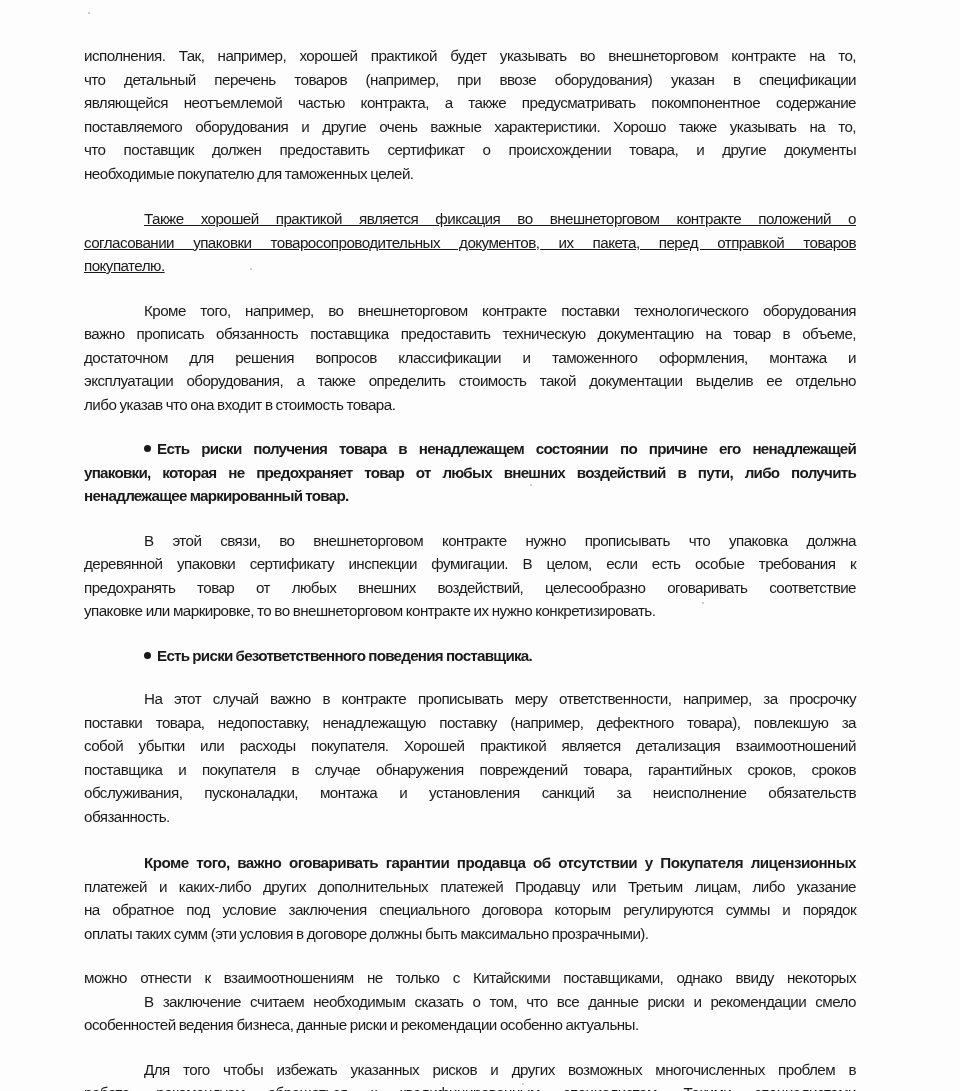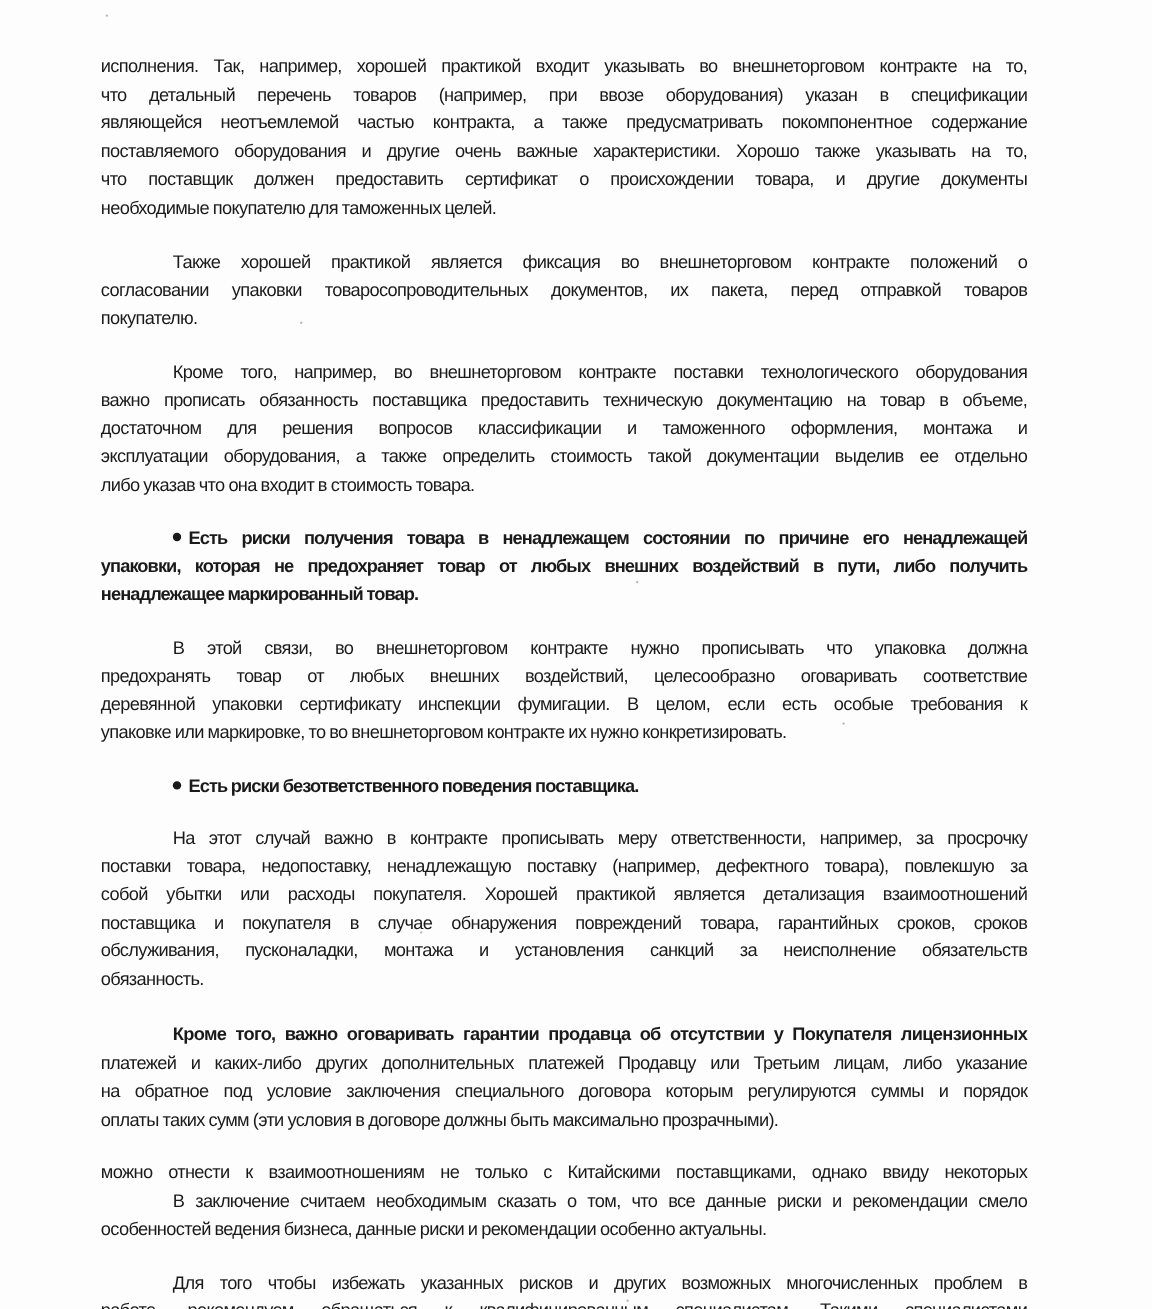--- a/index.html
+++ b/index.html
@@ -62,48 +62,48 @@
       height: 2px;
       background: #bbbbbb;
       border-radius: 50%;
     }
   </style>
 </head>
 <body>
 
 <div class="page" id="page-root">
     <div class="para" style="margin-bottom: 22px;">
-      <span class="line" style="display: block;">исполнения. Так, например, хорошей практикой входит указывать во внешнеторговом контракте на то,</span>
+      <span class="line" style="display: block;">исполнения. Так, например, хорошей практикой будет указывать во внешнеторговом контракте на то,</span>
       <span class="line" style="display: block;">что детальный перечень товаров (например, при ввозе оборудования) указан в спецификации</span>
       <span class="line" style="display: block;">являющейся неотъемлемой частью контракта, а также предусматривать покомпонентное содержание</span>
       <span class="line" style="display: block;">поставляемого оборудования и другие очень важные характеристики. Хорошо также указывать на то,</span>
       <span class="line" style="display: block;">что поставщик должен предоставить сертификат о происхождении товара, и другие документы</span>
       <span class="line last" style="display: block;">необходимые покупателю для таможенных целей.</span>
     </div>
-    <div class="para" style="margin-bottom: 21px;">
+    <div class="para" style="margin-bottom: 21px; text-decoration: underline;">
       <span class="line indent" style="display: block;">Также хорошей практикой является фиксация во внешнеторговом контракте положений о</span>
       <span class="line" style="display: block;">согласовании упаковки товаросопроводительных документов, их пакета, перед отправкой товаров</span>
       <span class="line last" style="display: block;">покупателю.</span>
     </div>
     <div class="para" style="margin-bottom: 21px;">
       <span class="line indent" style="display: block;">Кроме того, например, во внешнеторговом контракте поставки технологического оборудования</span>
       <span class="line" style="display: block;">важно прописать обязанность поставщика предоставить техническую документацию на товар в объеме,</span>
       <span class="line" style="display: block;">достаточном для решения вопросов классификации и таможенного оформления, монтажа и</span>
       <span class="line" style="display: block;">эксплуатации оборудования, а также определить стоимость такой документации выделив ее отдельно</span>
       <span class="line last" style="display: block;">либо указав что она входит в стоимость товара.</span>
     </div>
     <div class="para bold" style="margin-bottom: 21px;">
       <span class="line indent" style="display: block;"><span class="bullet-dot"></span><span>Есть риски получения товара в ненадлежащем состоянии по причине его ненадлежащей</span></span>
       <span class="line" style="display: block;">упаковки, которая не предохраняет товар от любых внешних воздействий в пути, либо получить</span>
       <span class="line last" style="display: block;">ненадлежащее маркированный товар.</span>
     </div>
     <div class="para" style="margin-bottom: 21px;">
       <span class="line indent" style="display: block;">В этой связи, во внешнеторговом контракте нужно прописывать что упаковка должна</span>
+      <span class="line" style="display: block;">деревянной упаковки сертификату инспекции фумигации. В целом, если есть особые требования к</span>
       <span class="line" style="display: block;">предохранять товар от любых внешних воздействий, целесообразно оговаривать соответствие</span>
-      <span class="line" style="display: block;">деревянной упаковки сертификату инспекции фумигации. В целом, если есть особые требования к</span>
       <span class="line last" style="display: block;">упаковке или маркировке, то во внешнеторговом контракте их нужно конкретизировать.</span>
     </div>
     <div class="para bold" style="margin-bottom: 20px;">
       <span class="line last indent" style="display: block;"><span class="bullet-dot"></span><span>Есть риски безответственного поведения поставщика.</span></span>
     </div>
     <div class="para" style="margin-bottom: 23px;">
       <span class="line indent" style="display: block;">На этот случай важно в контракте прописывать меру ответственности, например, за просрочку</span>
       <span class="line" style="display: block;">поставки товара, недопоставку, ненадлежащую поставку (например, дефектного товара), повлекшую за</span>
       <span class="line" style="display: block;">собой убытки или расходы покупателя. Хорошей практикой является детализация взаимоотношений</span>
       <span class="line" style="display: block;">поставщика и покупателя в случае обнаружения повреждений товара, гарантийных сроков, сроков</span>

